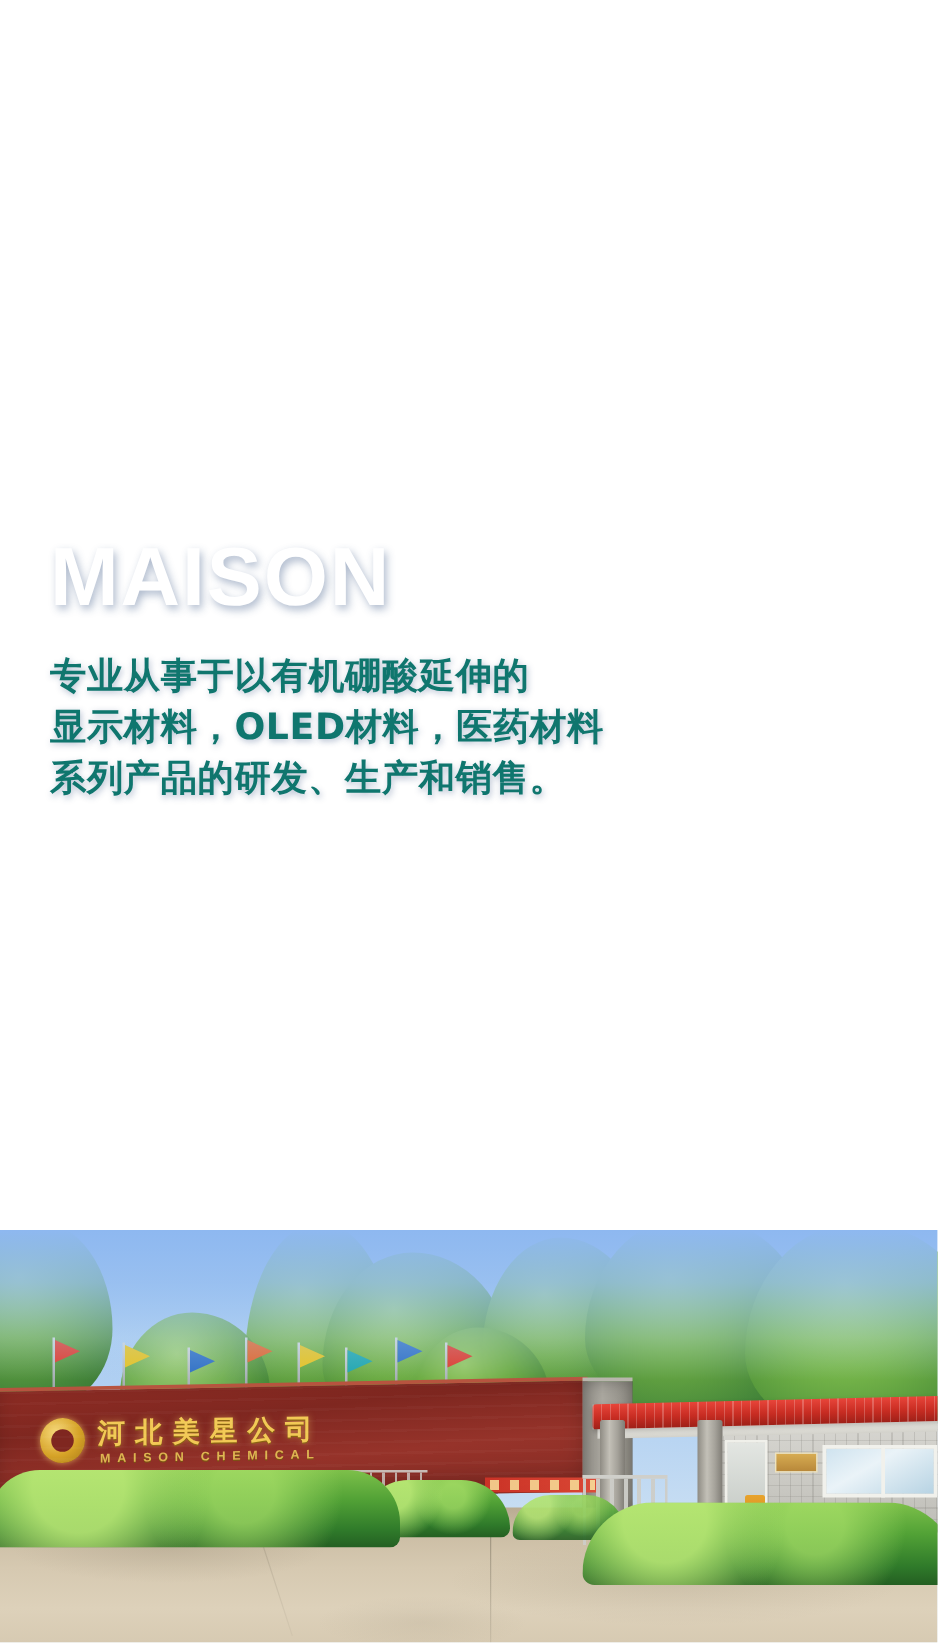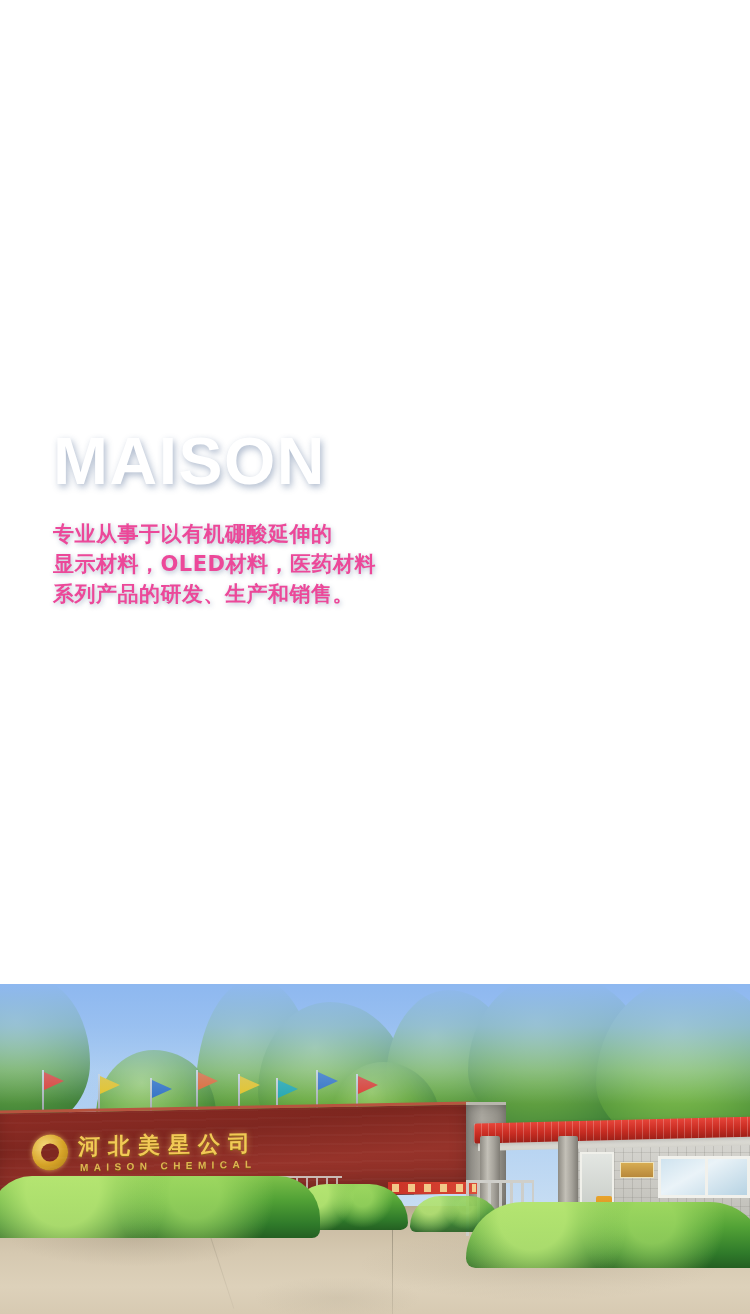--- a/index.html
+++ b/index.html
@@ -219,32 +219,32 @@
 
   
   #photo .wash{
     position:absolute; left:0; top:0; width:750px; height:120px;
     background:linear-gradient(180deg, #8eb8f0 0%, rgba(150,190,240,.78) 35%, rgba(180,212,243,.32) 72%, rgba(210,230,245,0) 100%);
     pointer-events:none;
   }
 
   
   .hero-copy{
-    position:absolute; left:53px; top:428px; width:620px;
+    position:absolute; left:40px; top:428px; width:620px;
   }
   #brand-title{
     font-size:66px; line-height:1.0; font-weight:bold;
     letter-spacing:1.5px; color:#ffffff;
     text-shadow:2px 3px 7px rgba(40,70,120,.38);
     font-family:"Liberation Sans","DejaVu Sans",sans-serif;
   }
   #tagline{
     margin-top:26px;
-    font-size:21px; line-height:1.42; font-weight:bold;
-    color:#ec4899;
+    font-size:29px; line-height:1.42; font-weight:bold;
+    color:#0f766e;
     letter-spacing:.5px;
     text-shadow:1px 2px 5px rgba(40,70,120,.35);
     font-family:"DejaVu Sans","Liberation Sans",sans-serif;
     white-space:pre-line;
   }
   #cta-button{
     display:block; margin-top:42px;
     width:278px; height:88px;
     border:none; border-radius:44px;
     background:#1290cc;

